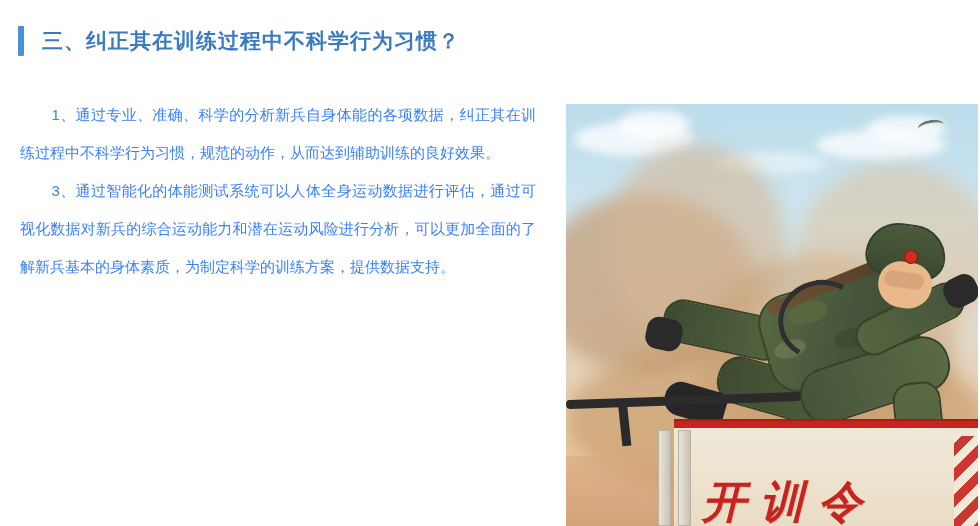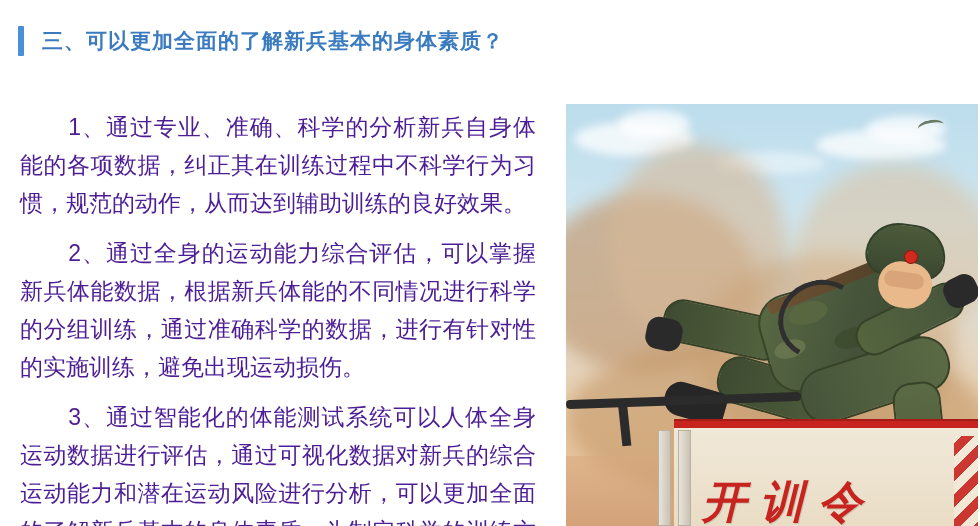--- a/index.html
+++ b/index.html
@@ -59,27 +59,27 @@
 
   .text-col {
     position: absolute;
     left: 20px;
     top: 0;
     width: 516px;
     height: 430px;
   }
 
   .para {
-    font-size: 23px;
+    font-size: 15px;
     line-height: 38px;
-    color: #4c1d95;
+    color: #3b82f6;
     text-align: justify;
     text-justify: inter-ideograph;
     text-indent: 2.1em;
-    margin: 12px 0 0 0;
+    margin: 0 0 0 0;
     font-family: "Liberation Sans", sans-serif;
   }
 
   
   .img-col {
     position: absolute;
     left: 566px;
     top: 8px;
     width: 414px;
     height: 422px;
@@ -373,28 +373,27 @@
     background: #ffffff;
   }
 </style>
 </head>
 <body>
 
 <div class="page">
 
   <div class="heading">
     <div class="heading-bar"></div>
-    <div class="heading-text">三、可以更加全面的了解新兵基本的身体素质？</div>
+    <div class="heading-text">三、纠正其在训练过程中不科学行为习惯？</div>
   </div>
 
   <div class="content">
 
     <div class="text-col">
       <p class="para">1、通过专业、准确、科学的分析新兵自身体能的各项数据，纠正其在训练过程中不科学行为习惯，规范的动作，从而达到辅助训练的良好效果。</p>
-      <p class="para">2、通过全身的运动能力综合评估，可以掌握新兵体能数据，根据新兵体能的不同情况进行科学的分组训练，通过准确科学的数据，进行有针对性的实施训练，避免出现运动损伤。</p>
       <p class="para">3、通过智能化的体能测试系统可以人体全身运动数据进行评估，通过可视化数据对新兵的综合运动能力和潜在运动风险进行分析，可以更加全面的了解新兵基本的身体素质，为制定科学的训练方案，提供数据支持。</p>
     </div>
 
     <div class="img-col">
       <div class="illustration">
 
         <div class="sky"></div>
 
         <div class="cloud c1"></div>
         <div class="cloud c2"></div>

